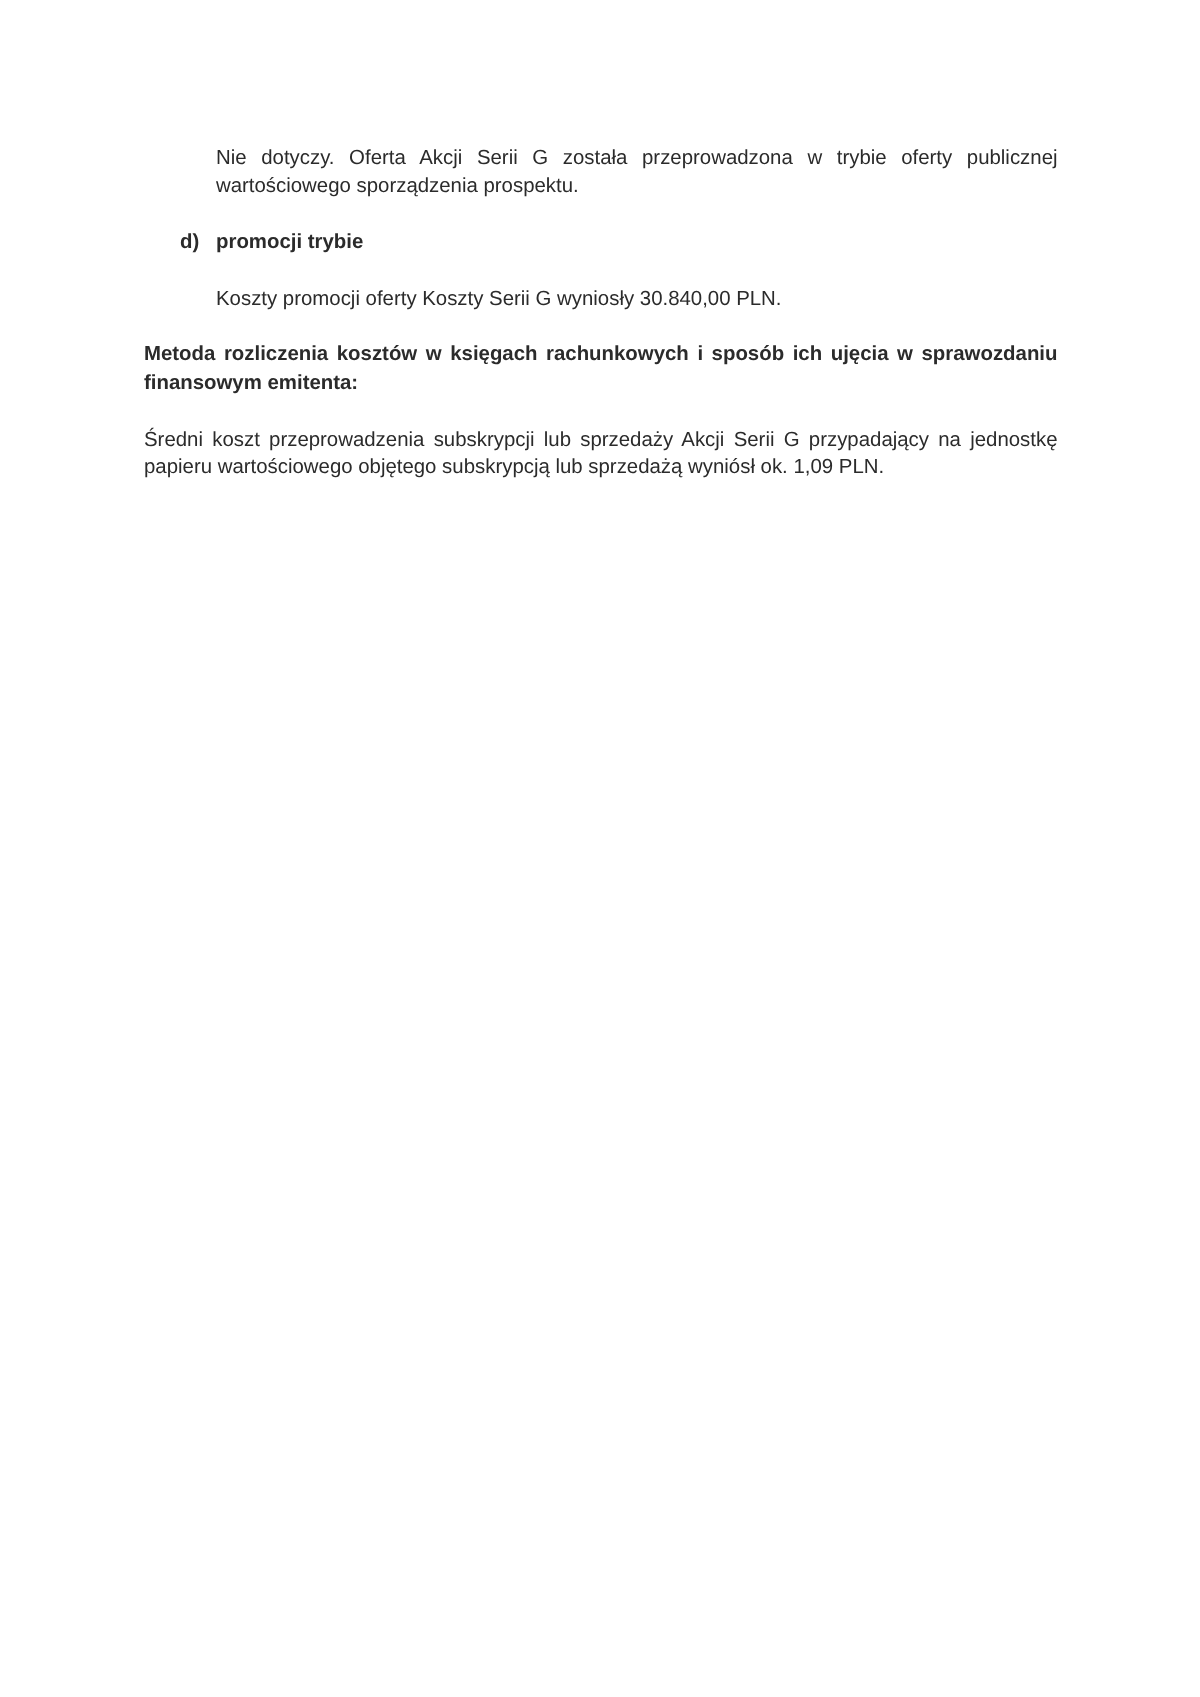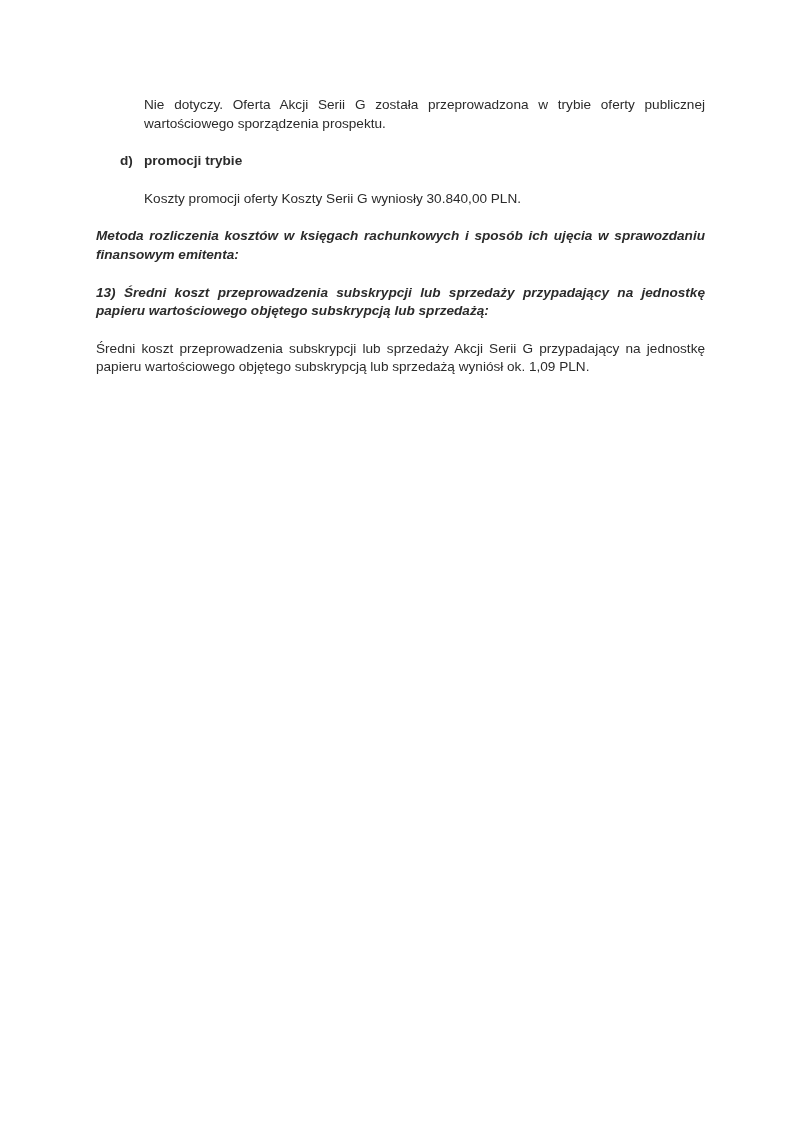--- a/index.html
+++ b/index.html
@@ -31,38 +31,36 @@
     display: flex;
     margin: 0 0 19px 24px;
     font-weight: bold;
   }
   .list-item .marker {
     flex: 0 0 24px;
     width: 24px;
   }
   .heading {
     font-weight: bold;
-    font-style: italic;
   }
 </style>
 </head>
 <body>
 
 <div class="page">
 
   <p class="para indent">Nie dotyczy. Oferta Akcji Serii G została przeprowadzona w trybie oferty publicznej wartościowego sporządzenia prospektu.</p>
 
   <div class="list-item">
     <span class="marker">d)</span>
     <span class="list-label">promocji trybie</span>
   </div>
 
   <p class="para indent">Koszty promocji oferty Koszty Serii G wyniosły 30.840,00 PLN.</p>
 
 
   <p class="para heading">Metoda rozliczenia kosztów w księgach rachunkowych i sposób ich ujęcia w sprawozdaniu finansowym emitenta:</p>
 
 
-  <p class="para heading">13) Średni koszt przeprowadzenia subskrypcji lub sprzedaży przypadający na jednostkę papieru wartościowego objętego subskrypcją lub sprzedażą:</p>
 
   <p class="para">Średni koszt przeprowadzenia subskrypcji lub sprzedaży Akcji Serii G przypadający na jednostkę papieru wartościowego objętego subskrypcją lub sprzedażą wyniósł ok. 1,09 PLN.</p>
 
 </div>
 
 </body></html>

